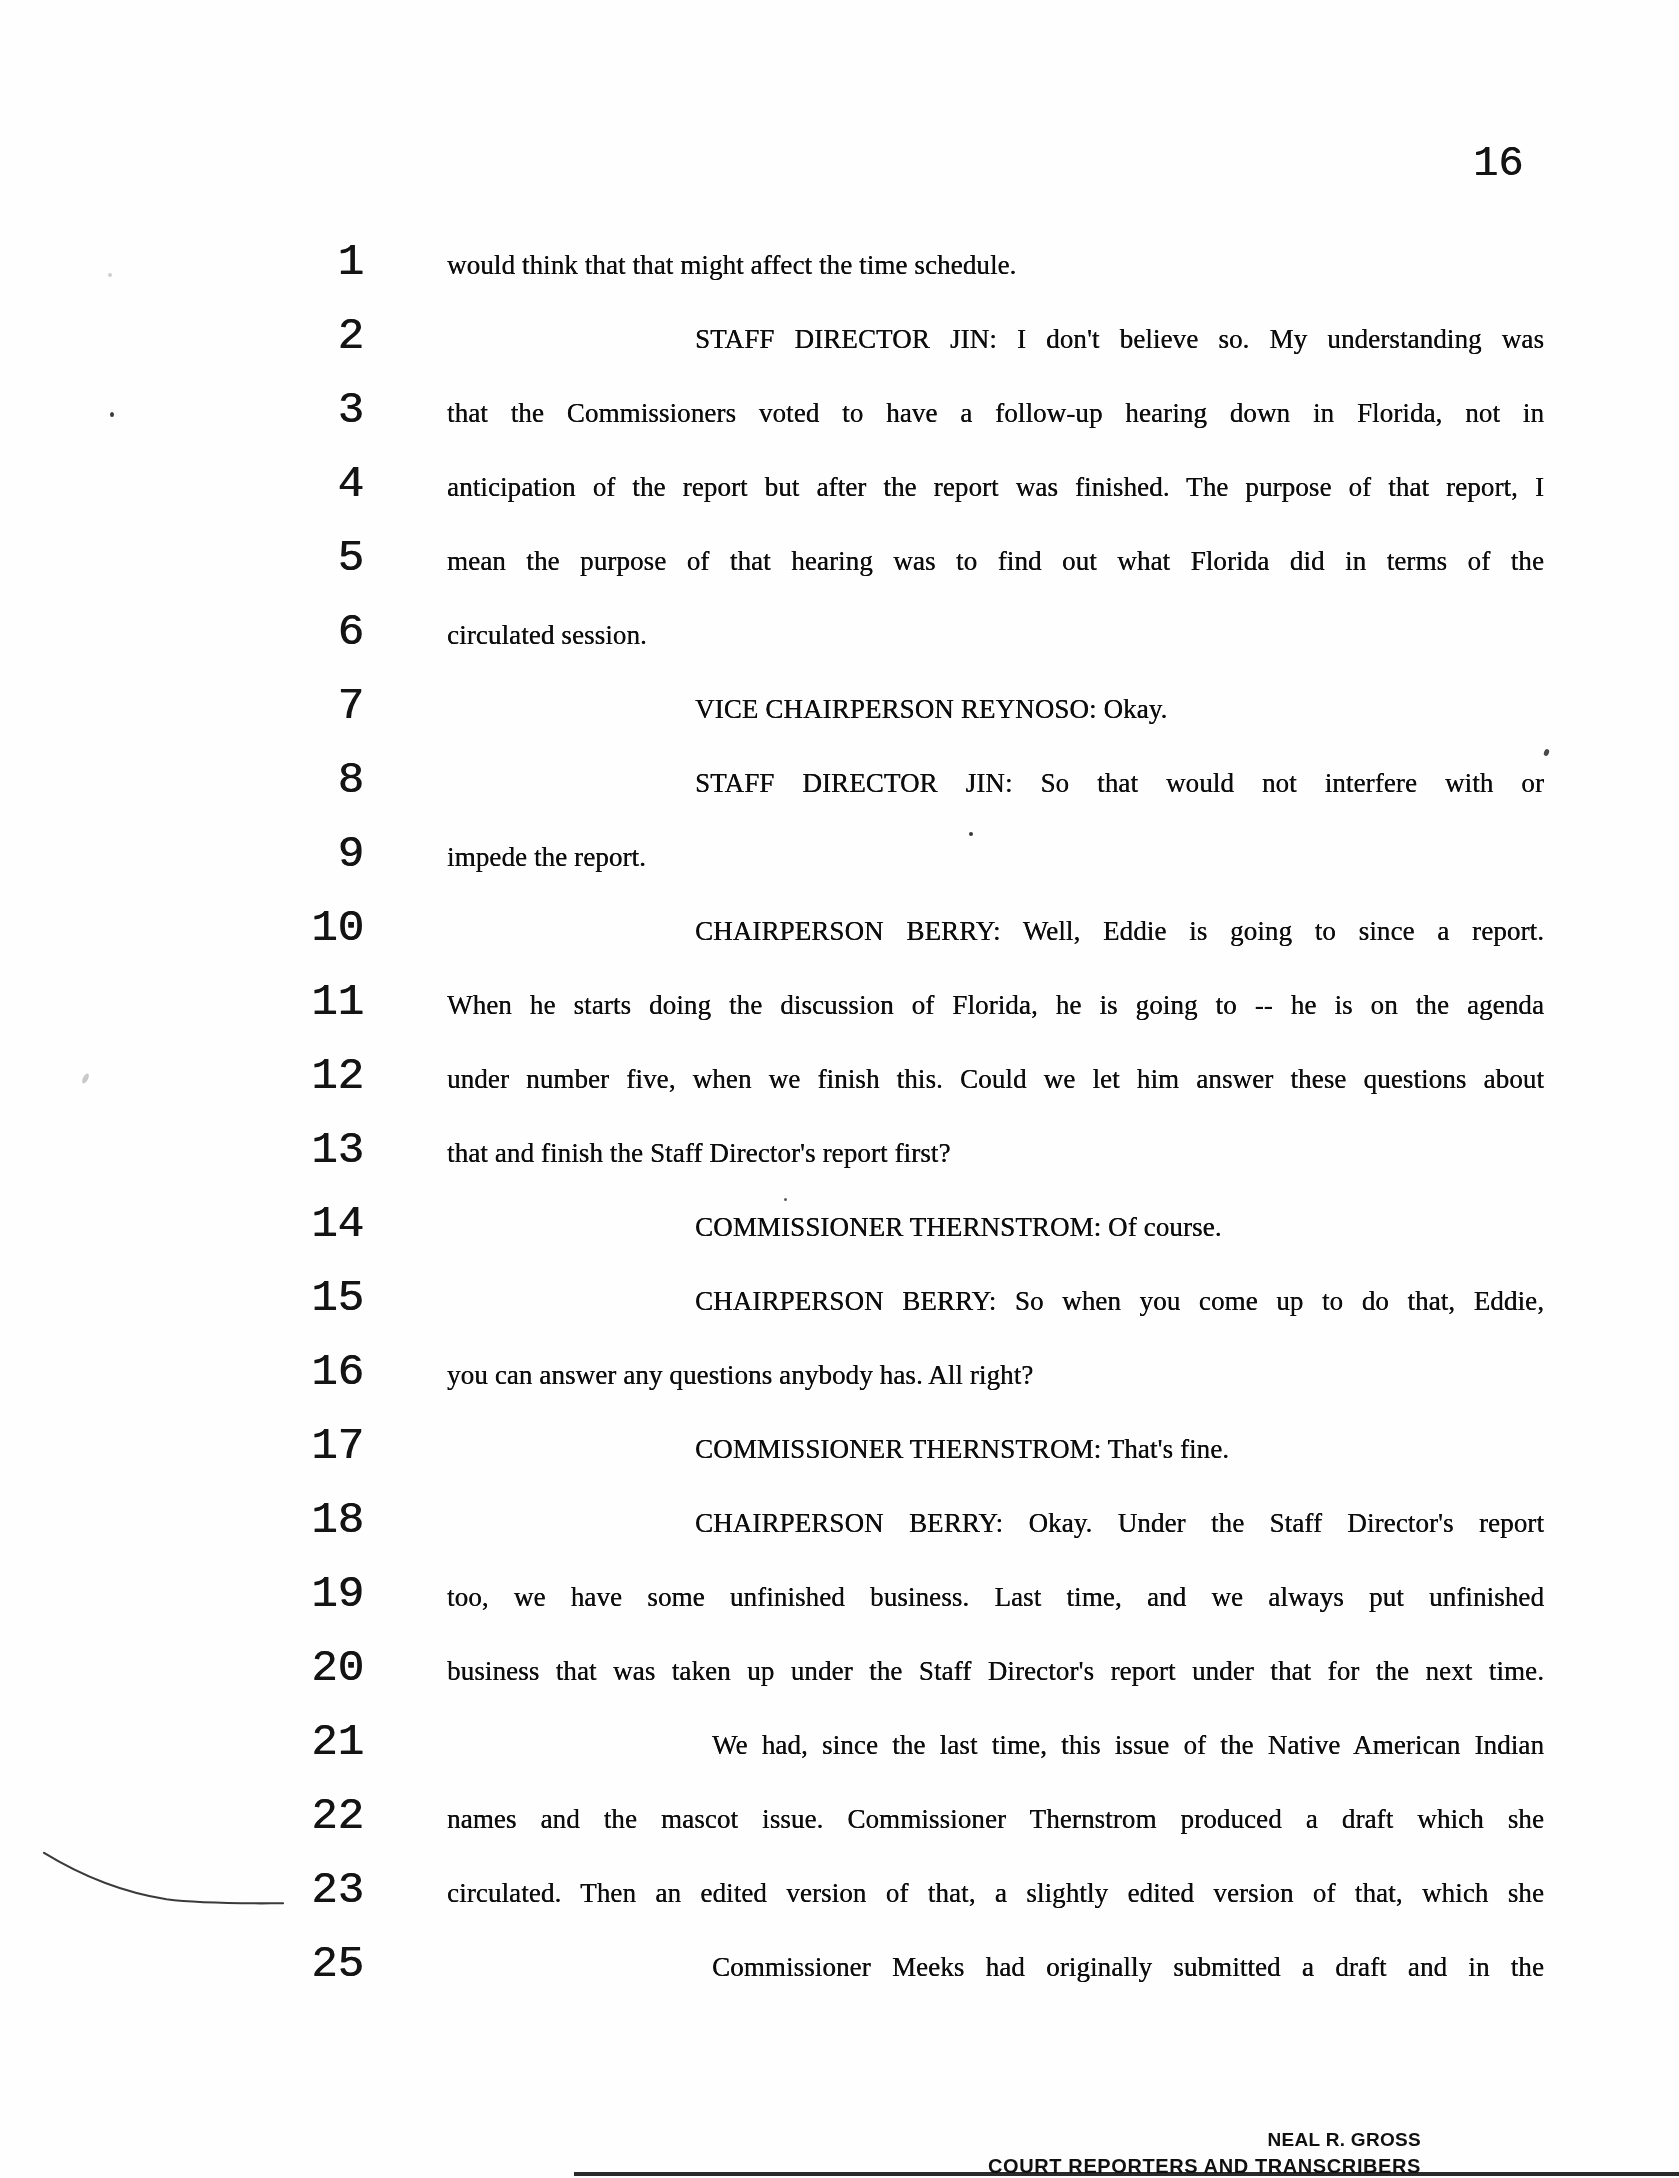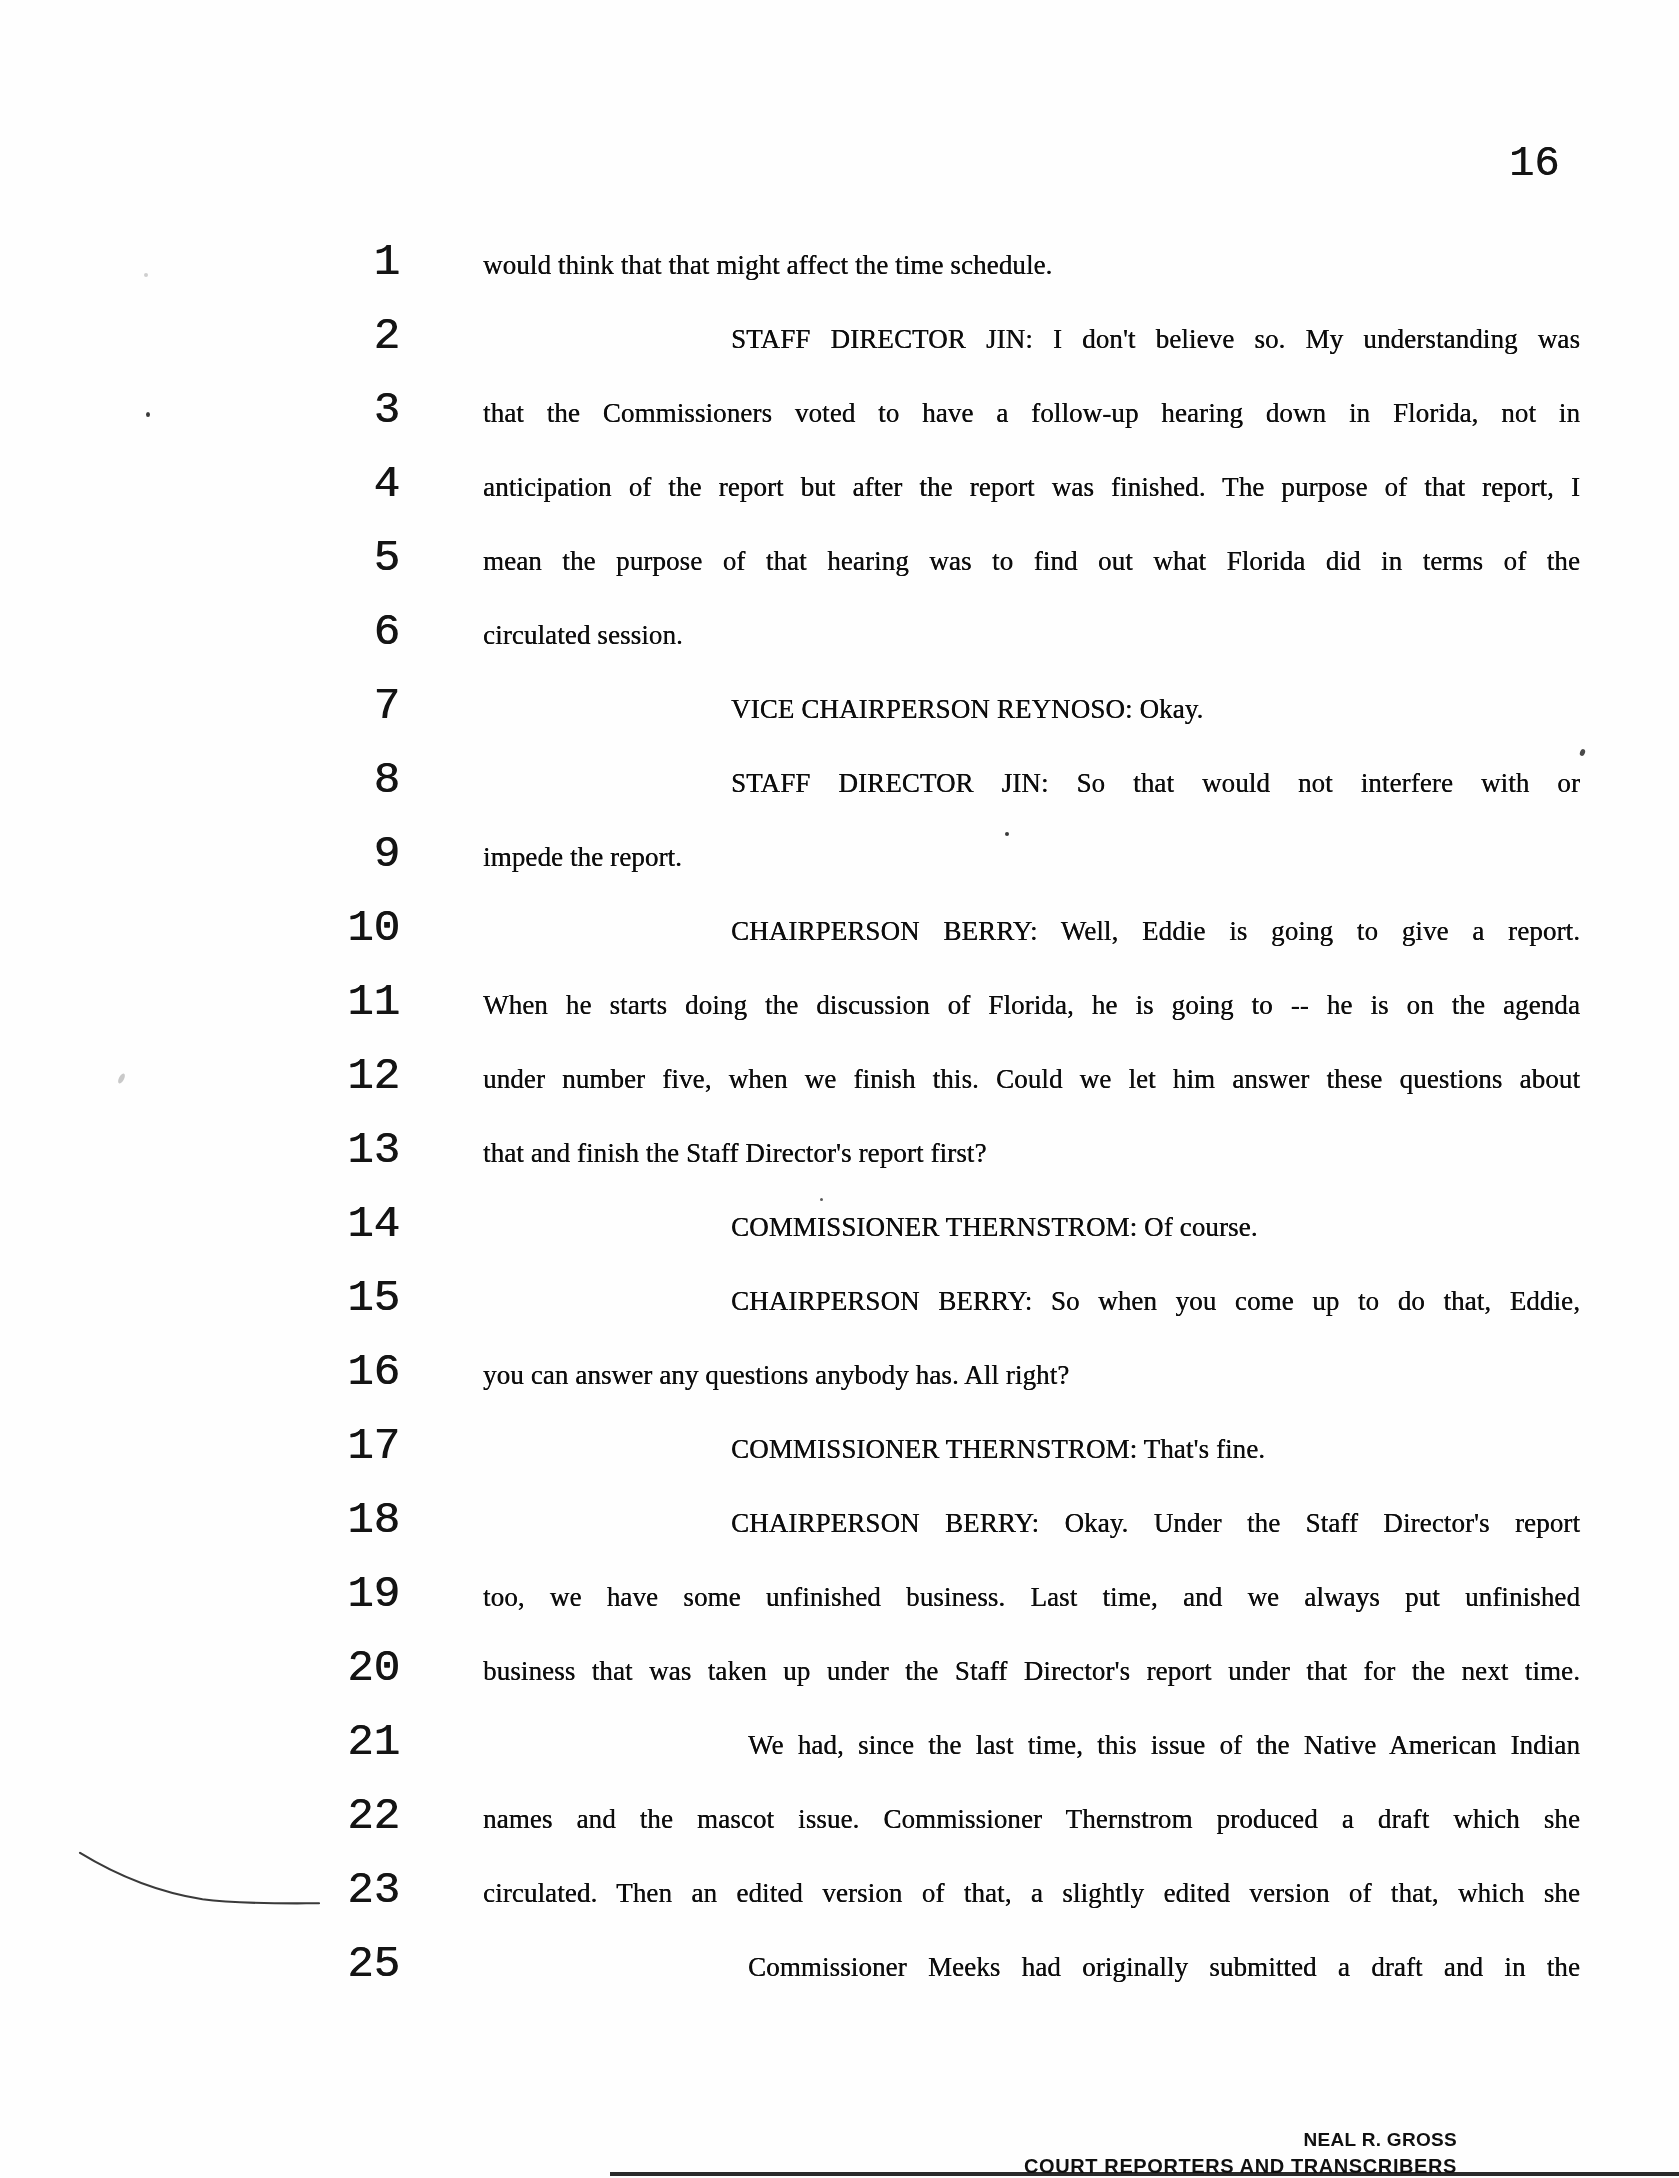--- a/index.html
+++ b/index.html
@@ -4,21 +4,21 @@
 <style>
   html, body { margin: 0; padding: 0; }
   body {
     width: 1679px; height: 2178px;
     background: #fefefe;
     position: relative;
     overflow: hidden;
     font-family: "Liberation Serif", serif;
     color: #0d0d0d;
   }
-  .page { position: absolute; inset: 0; margin-left: 36px; }
+  .page { position: absolute; inset: 0; }
 
   
   .page-num {
     position: absolute;
     left: 1473px; top: 143px;
     font-family: "Liberation Mono", monospace;
     font-size: 42px; line-height: 42px;
     color: #141414;
     text-shadow: 0.6px 0 0 #141414;
   }
@@ -129,21 +129,21 @@
     <div class="trow">
         <span class="ln">8</span>
         <span class="tx ind j">STAFF DIRECTOR JIN:  So that would not interfere with or</span>
       </div>
     <div class="trow">
         <span class="ln">9</span>
         <span class="tx">impede the report.</span>
       </div>
     <div class="trow">
         <span class="ln">10</span>
-        <span class="tx ind j">CHAIRPERSON BERRY:  Well, Eddie is going to give a report.</span>
+        <span class="tx ind j">CHAIRPERSON BERRY:  Well, Eddie is going to since a report.</span>
       </div>
     <div class="trow">
         <span class="ln">11</span>
         <span class="tx j">When he starts doing the discussion of Florida, he is going to -- he is on the agenda</span>
       </div>
     <div class="trow">
         <span class="ln">12</span>
         <span class="tx j">under number five, when we finish this.  Could we let him answer these questions about</span>
       </div>
     <div class="trow">

